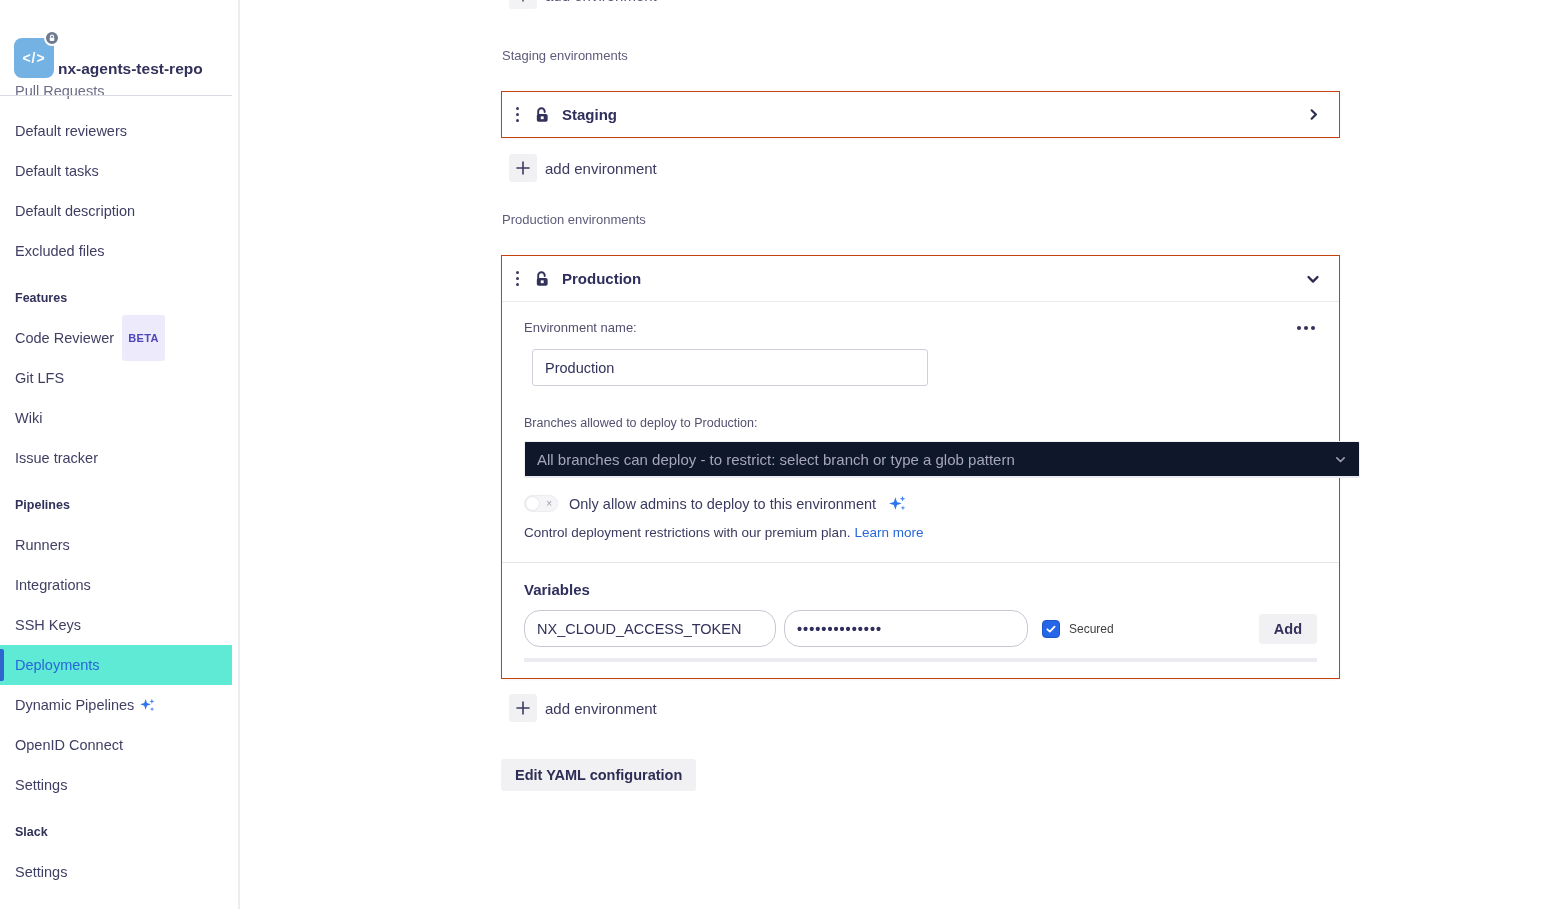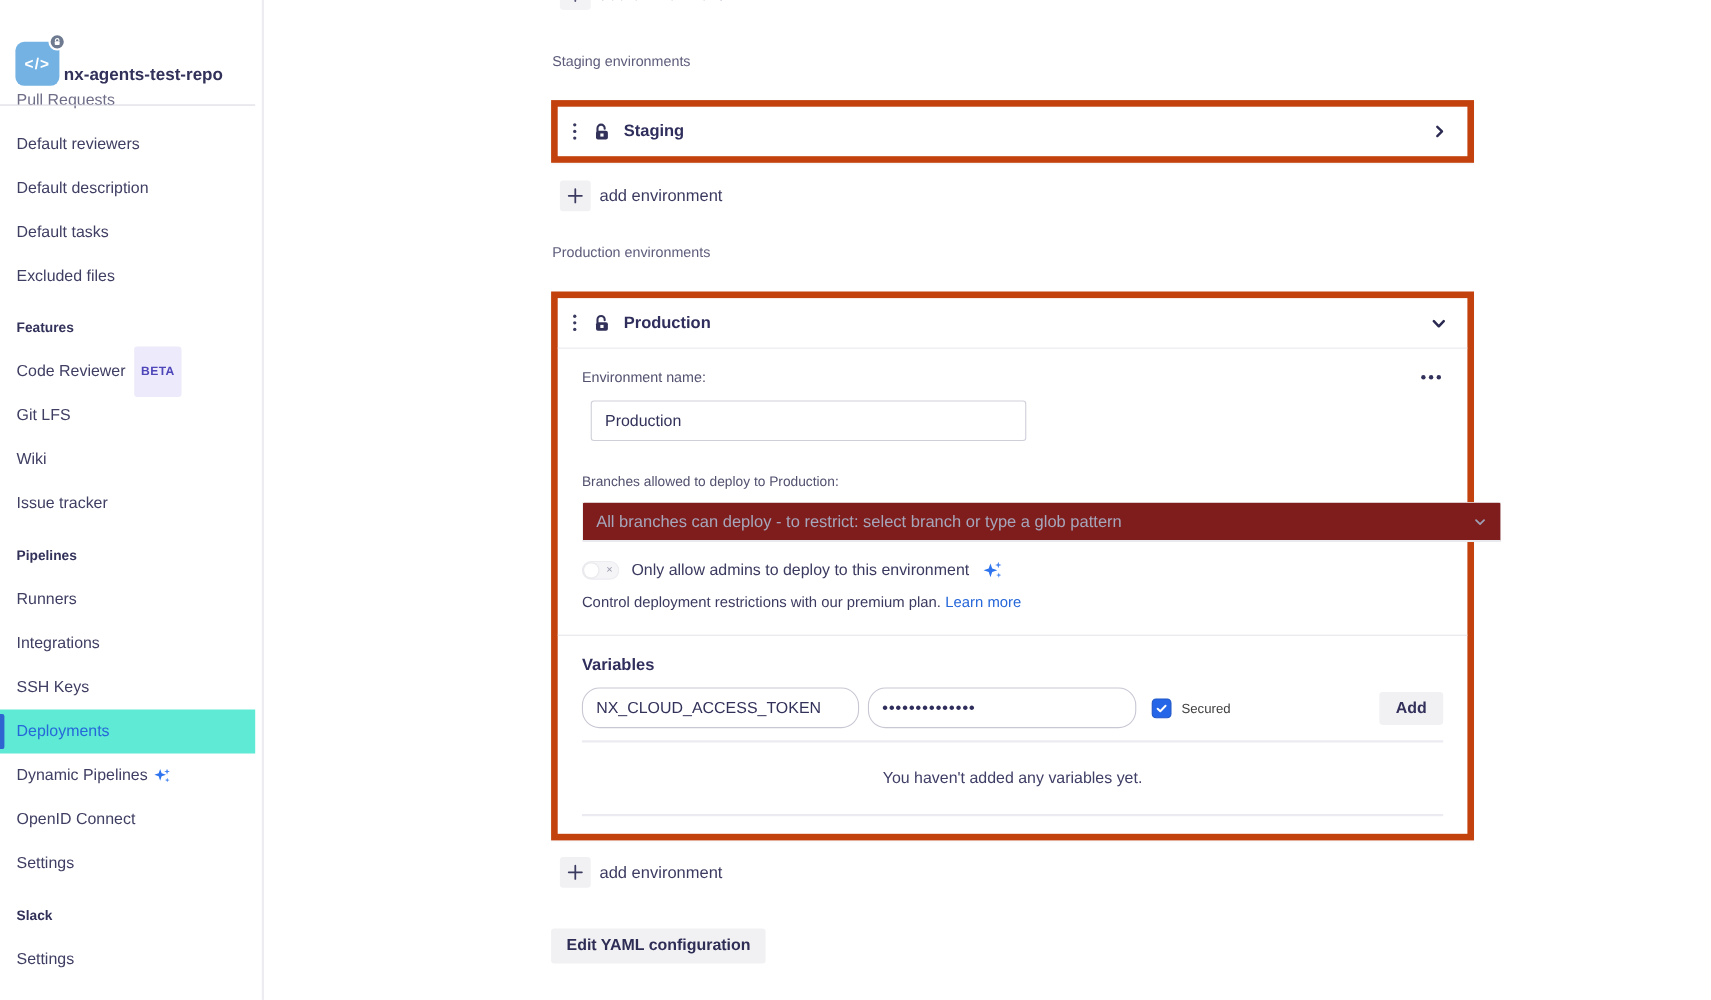--- a/index.html
+++ b/index.html
@@ -39,42 +39,42 @@
   .plus-tile { width:28px; height:28px; background:#f1f1f4; border-radius:3px;
     display:flex; align-items:center; justify-content:center; color:#3b3a60; }
   .add-env-label { font-size:15px; color:#3b3a60; }
   .clip-top { height:9px; overflow:hidden; }
   .clip-top .add-env-row { margin-top:-19px; opacity:.85; }
 
   .section-label { font-size:13px; color:#5d5c7b; margin-left:1px; }
   .lbl-staging { margin-top:39px; }
   .lbl-production { margin-top:30px; }
 
-  .env-card { margin-top:28px; background:#fff; border:6px solid #c2410c;
+  .env-card { margin-top:28px; background:#fff; border:1px solid #c2410c;
     box-shadow:0 1px 2px rgba(23,23,60,.05); }
   .card-header { height:45px; display:flex; align-items:center; padding:0 14px 0 6px; }
   .drag-handle { width:18px; display:flex; flex-direction:column; align-items:center; gap:3px;
     padding:4px 0; cursor:grab; }
   .drag-handle i { width:3px; height:3px; border-radius:50%; background:#3a3a60; }
   .lock-wrap { margin-left:7px; color:#32315a; display:flex; }
   .card-title { margin-left:11px; font-size:15px; font-weight:700; color:#2f2e5c; }
   .header-spacer { flex:1; }
   .chev-btn { color:#2b2a52; display:flex; padding:4px; cursor:pointer; }
 
   .card-body { border-top:1px solid #e9e9ef; padding:18px 22px 22px 22px; }
   .body-toprow { display:flex; align-items:flex-start; }
   .field-label { font-size:13px; color:#52516f; }
   .meatballs { margin-left:auto; display:flex; gap:3px; padding:6px 2px; cursor:pointer; }
   .meatballs i { width:4px; height:4px; border-radius:50%; background:#32315c; }
 
   .name-input { margin:13px 0 0 8px; width:396px; height:37px; border:1px solid #cfcfda;
     border-radius:3px; padding:0 12px; font-size:14.5px; color:#32315a; background:#fff;
     font-family:"Liberation Sans", sans-serif; }
   .branches-label { margin-top:30px; font-size:12.5px; color:#52516f; }
-  .select-box { margin-top:11px; height:37px; width:836px; background:#7f1d1d;
+  .select-box { margin-top:11px; height:37px; width:836px; background:#0f172a;
     border:1px solid #f1f1f4; border-bottom:2px solid #e9e9f0; border-radius:2px;
     display:flex; align-items:center; padding:0 12px; cursor:pointer; }
   .select-placeholder { font-size:15px; color:#a6a6ba; flex:1; }
   .select-chev { color:#9e9eb2; display:flex; }
 
   .toggle-row { margin-top:15px; display:flex; align-items:center; gap:11px; }
   .toggle { width:34px; height:17px; background:#f5f5f8; border:1px solid #ececf1; border-radius:9px;
     position:relative; cursor:pointer; }
   .toggle .knob { position:absolute; left:1px; top:1px; width:13px; height:13px; border-radius:50%;
     background:#fff; box-shadow:0 0 2px rgba(0,0,0,.15); }
@@ -126,24 +126,24 @@
   <div class="sb-divider"></div>
 
   <div class="sb-nav">
     <div class="nav-item clipped">
         <span>Pull Requests</span>
       </div>
     <div class="nav-item">
         <span>Default reviewers</span>
       </div>
     <div class="nav-item">
+        <span>Default tasks</span>
+      </div>
+    <div class="nav-item">
         <span>Default description</span>
-      </div>
-    <div class="nav-item">
-        <span>Default tasks</span>
       </div>
     <div class="nav-item">
         <span>Excluded files</span>
       </div>
 
     <div class="nav-header">Features</div>
     <div class="nav-item">
       <span>Code Reviewer</span>
       <span class="beta-badge">BETA</span>
     </div>
@@ -321,21 +321,20 @@
             <span class="checkbox">
               <svg width="12" height="12" viewBox="0 0 16 16">
                   <path d="M3.2 8.4 L6.4 11.4 L12.8 4.8" fill="none" stroke="#fff" stroke-width="2.4" stroke-linecap="round" stroke-linejoin="round"></path>
                 </svg>
             </span>
             <span class="secured-label">Secured</span>
           </span>
           <button class="add-btn">Add</button>
         </div>
         <div class="vars-divider"></div>
-        <div class="vars-empty">You haven't added any variables yet.</div>
         <div class="vars-divider" style="margin-top:0;"></div>
       </div>
     </div>
 
     <div class="add-env-row add-env-bottom">
       <span class="plus-tile">
         <svg width="16" height="16" viewBox="0 0 16 16">
             <path d="M8 2 V14 M2 8 H14" stroke="currentColor" stroke-width="1.6" stroke-linecap="round"></path>
           </svg>
       </span>

